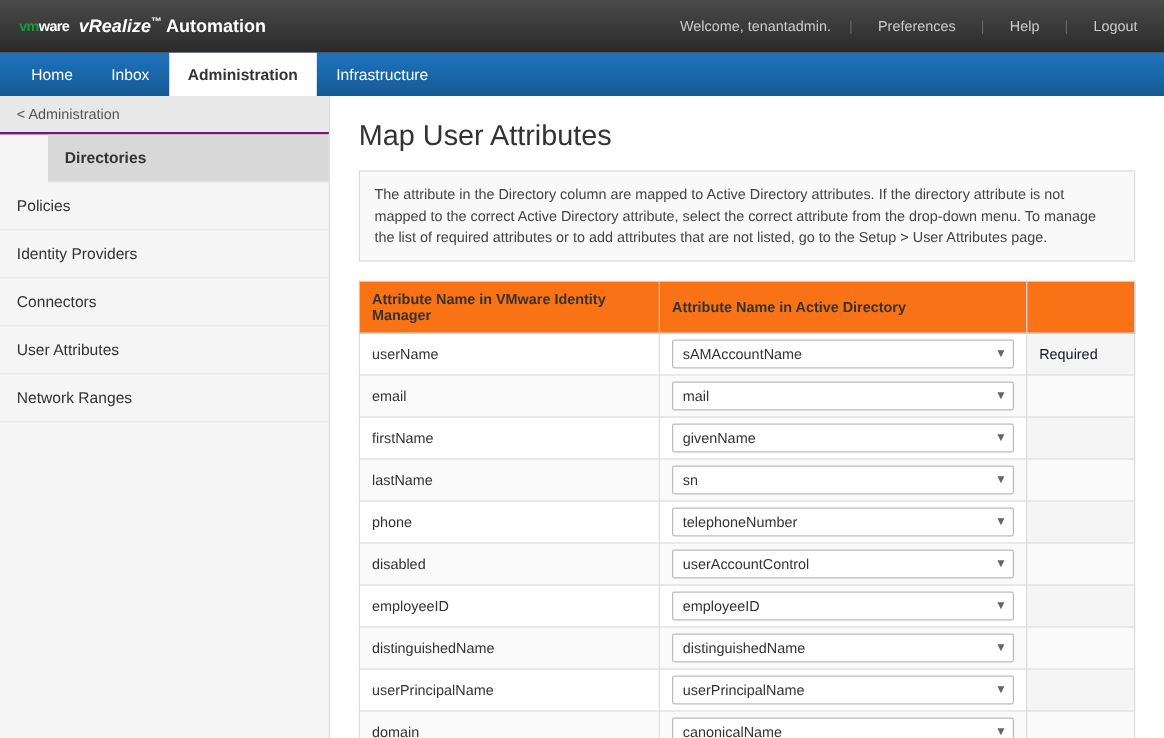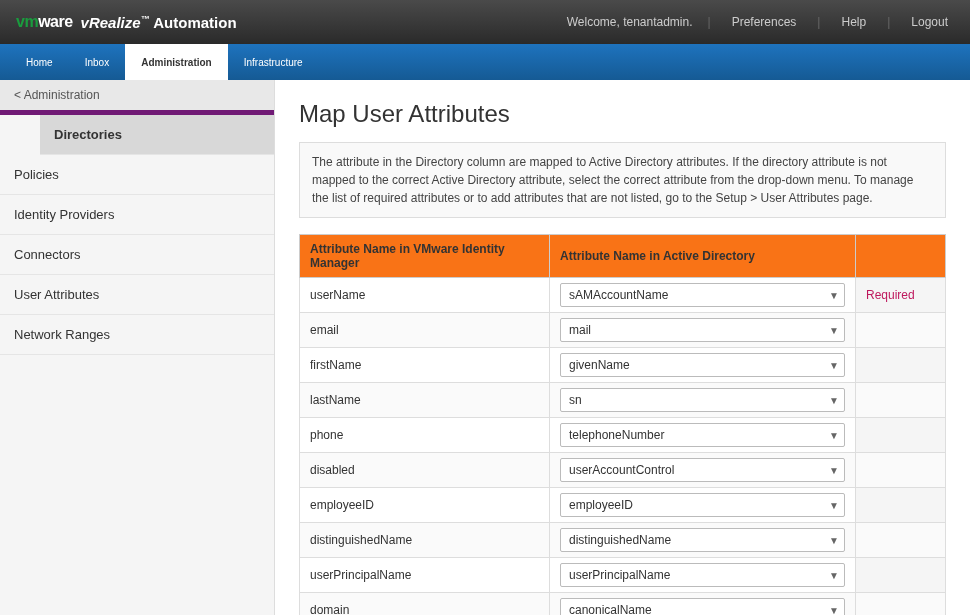--- a/index.html
+++ b/index.html
@@ -14,21 +14,21 @@
       height: 44px;
     }
     .logo {
       display: flex;
       align-items: center;
       gap: 6px;
     }
     .logo-vm {
       color: #1a9c3e;
       font-weight: bold;
-      font-size: 16px;
+      font-size: 12px;
       letter-spacing: -0.5px;
     }
     .logo-vm span { color: #fff; }
     .logo-vrealize {
       color: #fff;
       font-size: 15px;
       font-weight: bold;
       margin-left: 2px;
     }
     .topbar-right {
@@ -52,21 +52,21 @@
       display: flex;
       align-items: stretch;
       height: 36px;
       padding: 0 10px;
     }
     .nav-item {
       display: flex;
       align-items: center;
       padding: 0 16px;
       color: #fff;
-      font-size: 10px;
+      font-size: 13px;
       cursor: pointer;
       text-decoration: none;
     }
     .nav-item.active {
       background: #fff;
       color: #333;
       font-weight: bold;
     }
 
     
@@ -80,21 +80,21 @@
       width: 275px;
       background: #f5f5f5;
       border-right: 1px solid #ddd;
       flex-shrink: 0;
     }
     .sidebar-header {
       background: #e8e8e8;
       padding: 8px 14px;
       font-size: 12px;
       color: #555;
-      border-bottom: 5px solid #701a75;
+      border-bottom: 2px solid #701a75;
     }
     .sidebar-item {
       padding: 12px 14px;
       border-bottom: 1px solid #e5e5e5;
       cursor: pointer;
       color: #333;
       font-size: 13px;
     }
     .sidebar-item.active {
       background: #d8d8d8;
@@ -139,21 +139,21 @@
       color: #333;
     }
     .attr-table td {
       border: 1px solid #ddd;
       padding: 5px 10px;
       color: #333;
       background: #fff;
     }
     .attr-table tr:nth-child(even) td { background: #fafafa; }
     .attr-table td.required-cell {
-      color: #be185d;
+      color: #0f172a;
       background: #f5f5f5;
     }
 
     .select-wrap {
       position: relative;
       display: inline-block;
       width: 100%;
     }
     .attr-select {
       width: 100%;

